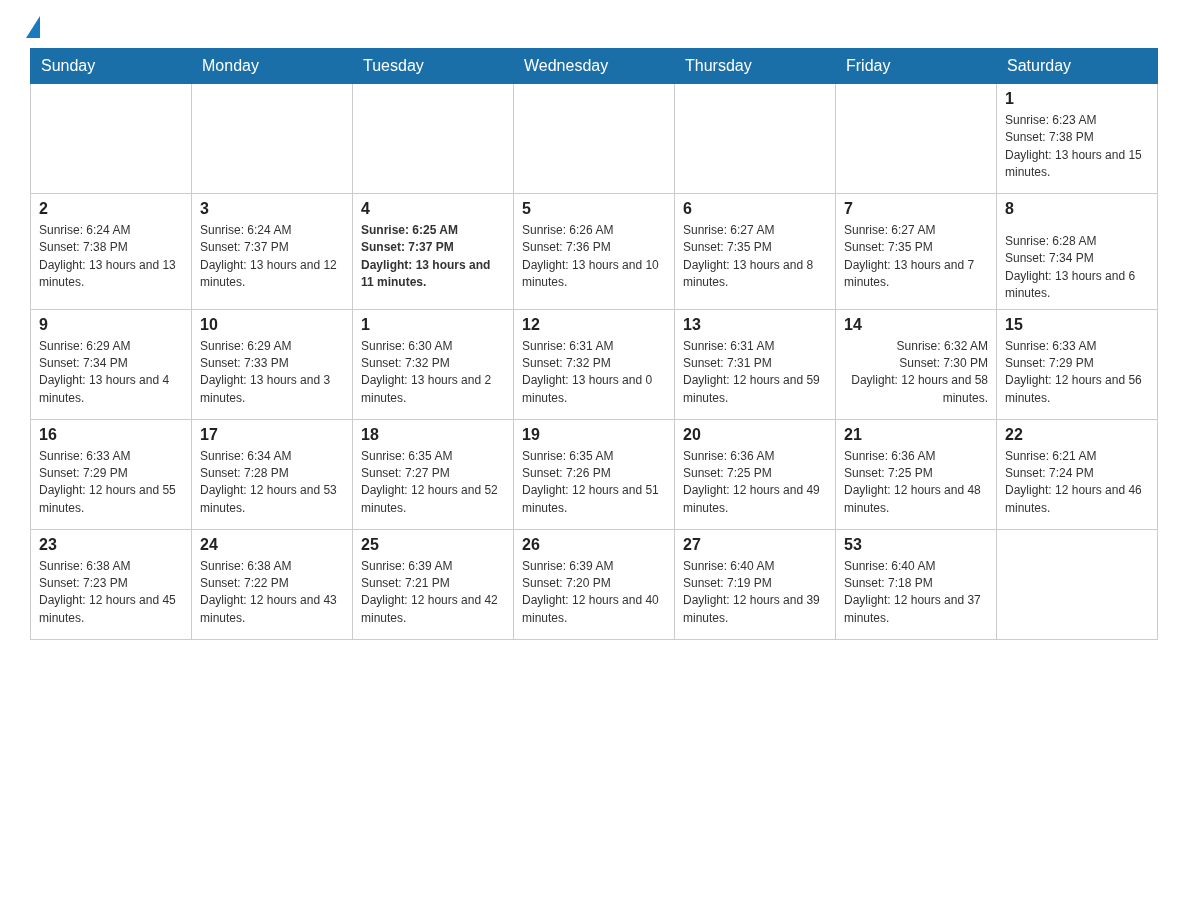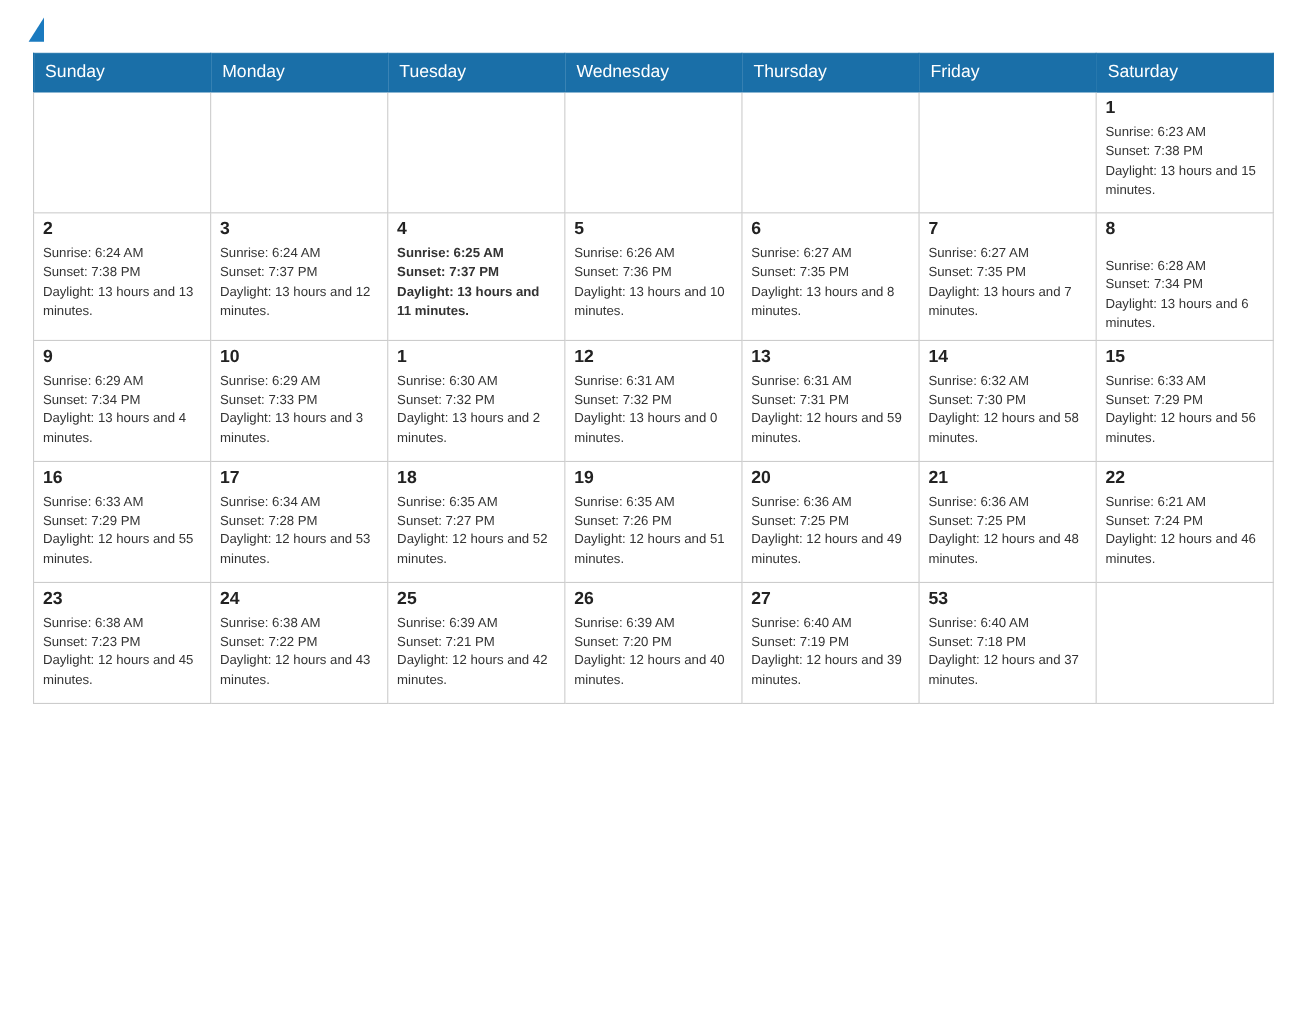--- a/index.html
+++ b/index.html
@@ -215,21 +215,21 @@
 Daylight: 13 hours and 0 minutes.</div>
         </td>
         <td>
           <span class="day-number">13</span>
           <div class="day-info" style="white-space: pre-line;">Sunrise: 6:31 AM
 Sunset: 7:31 PM
 Daylight: 12 hours and 59 minutes.</div>
         </td>
         <td>
           <span class="day-number">14</span>
-          <div class="day-info" style="white-space: pre-line;">Sunrise: 6:32 AM
+          <div class="day-info" style="white-space: pre-line; text-align: right;">Sunrise: 6:32 AM
 Sunset: 7:30 PM
 Daylight: 12 hours and 58 minutes.</div>
         </td>
         <td>
           <span class="day-number">15</span>
           <div class="day-info" style="white-space: pre-line;">Sunrise: 6:33 AM
 Sunset: 7:29 PM
 Daylight: 12 hours and 56 minutes.</div>
         </td>
       </tr>

